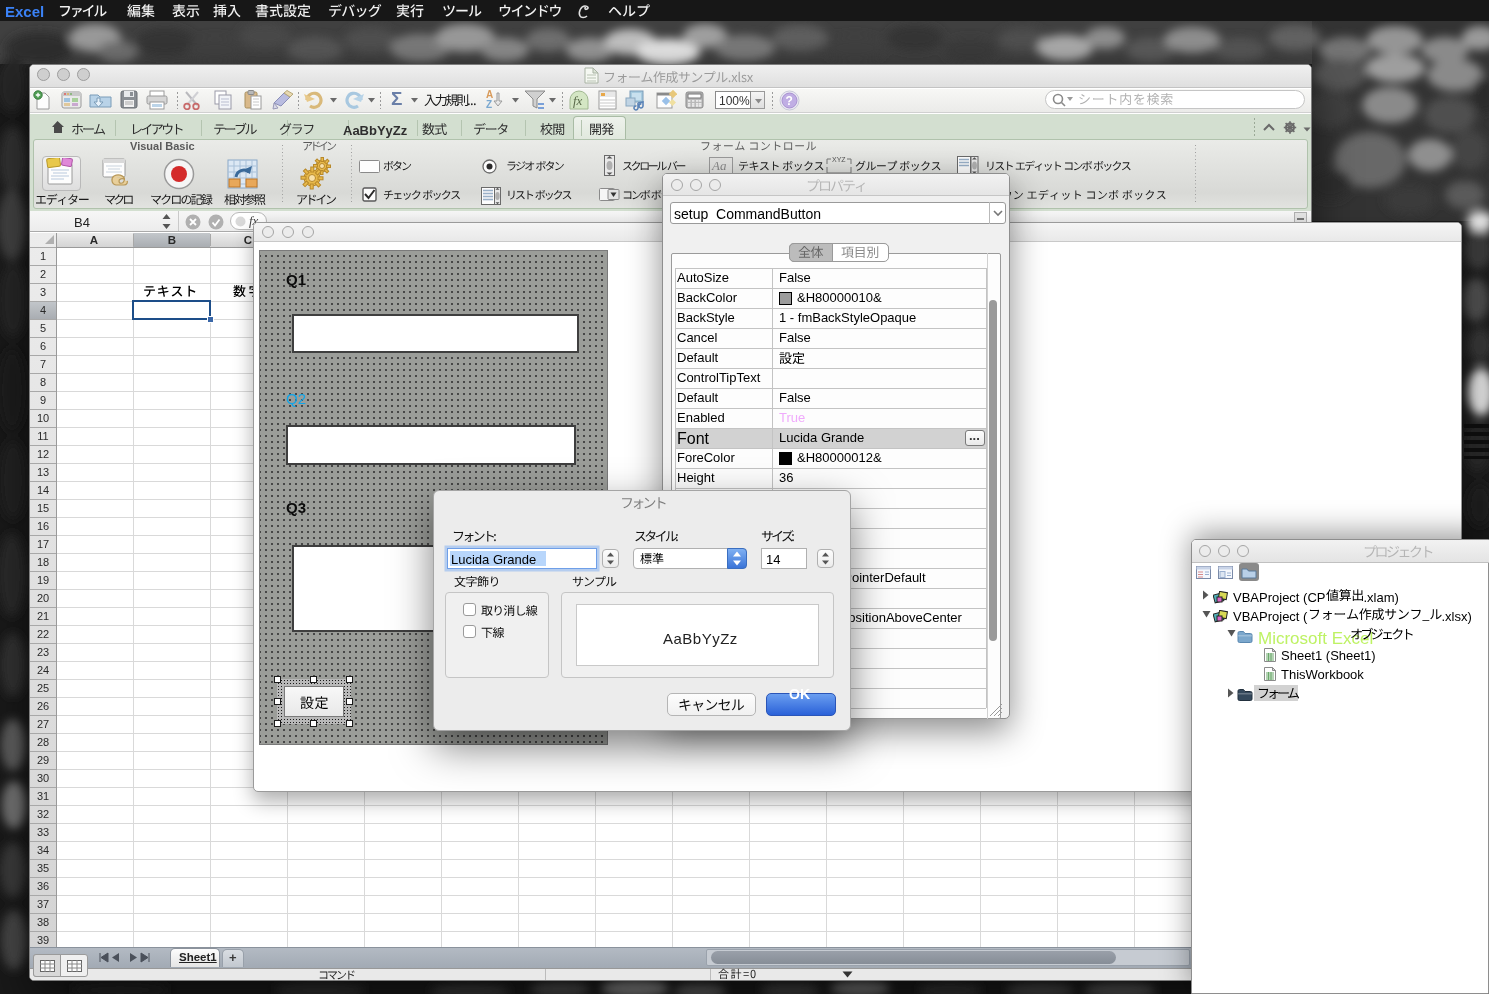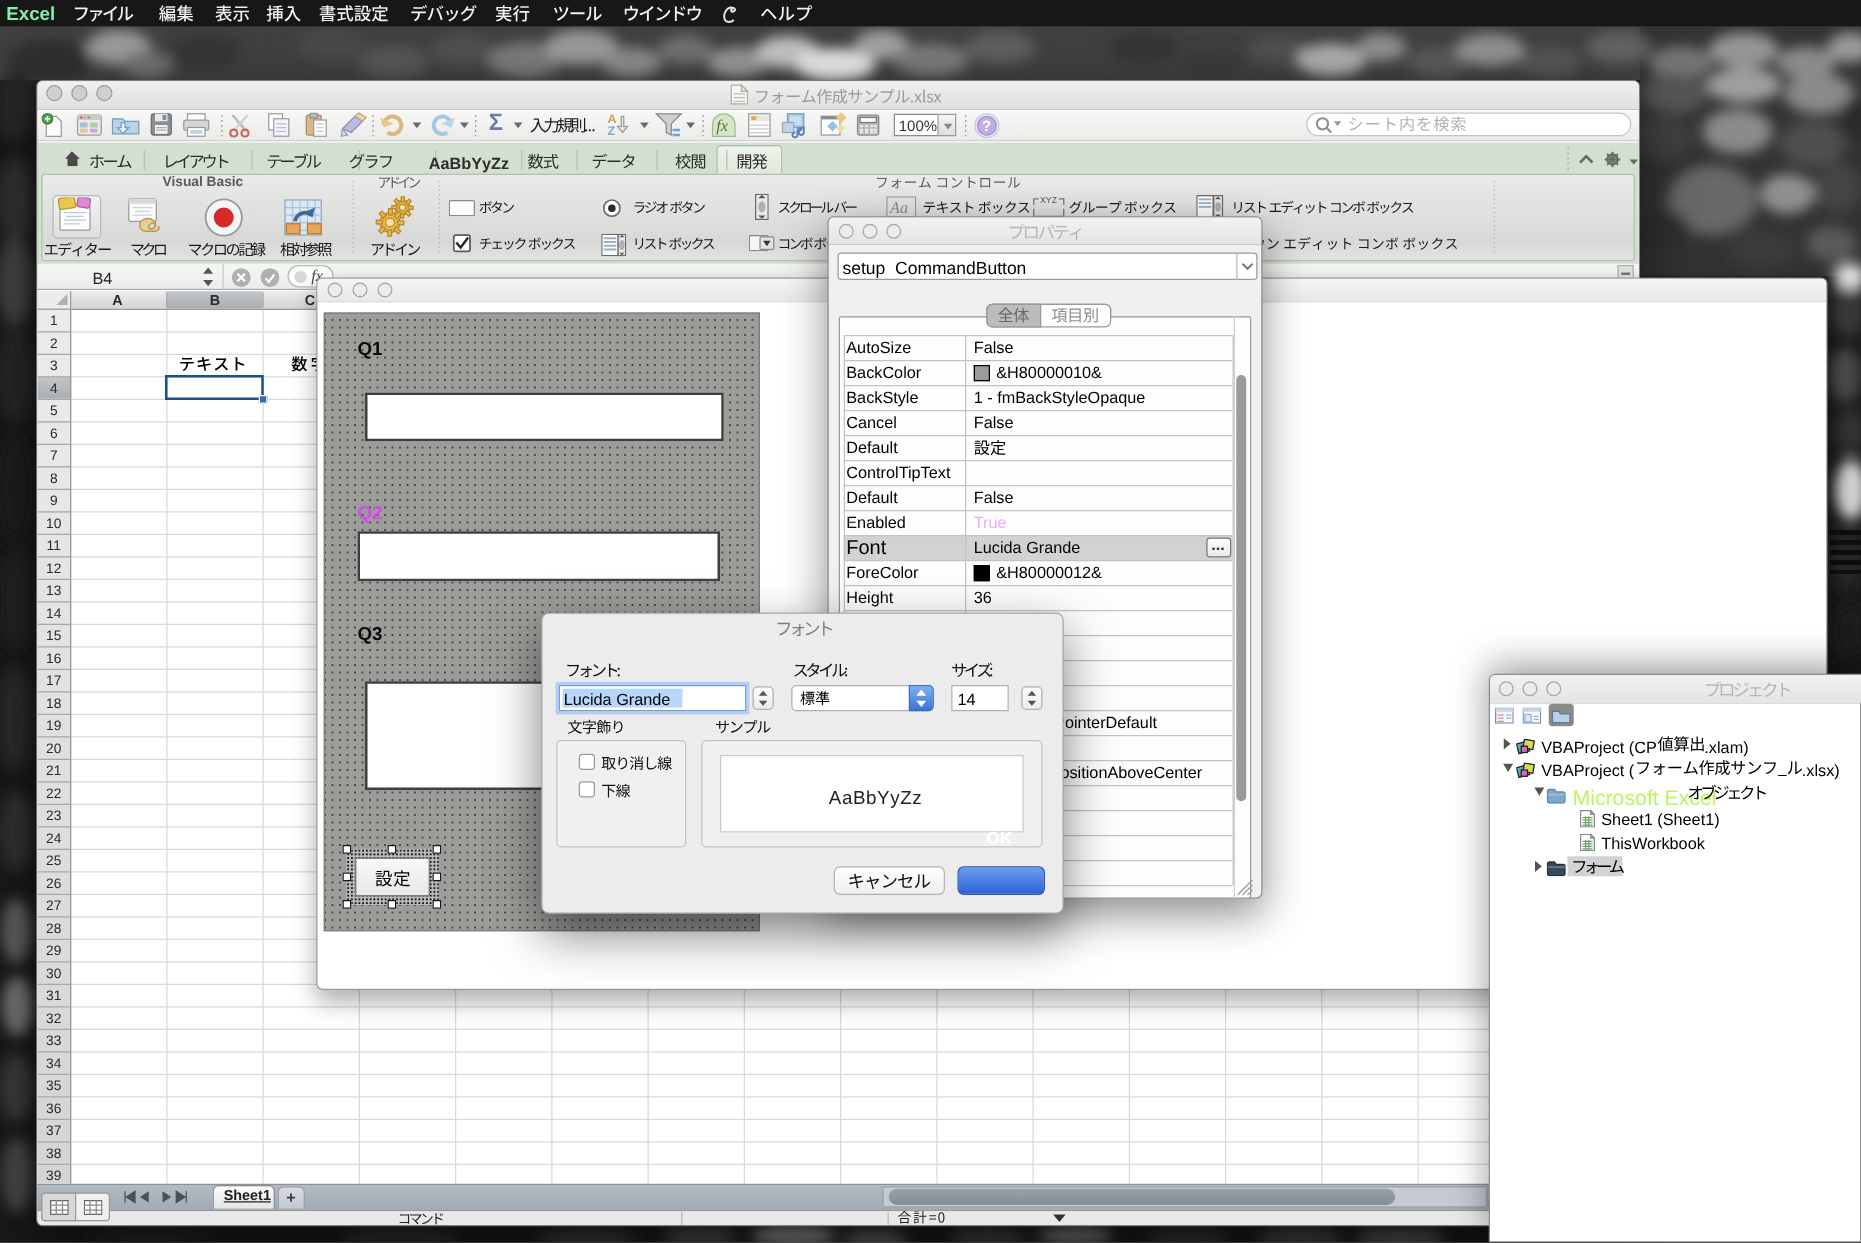--- a/index.html
+++ b/index.html
@@ -228,21 +228,21 @@
     </g>
     <g fill="#0e0e0e">
       <rect x="1464" y="424" width="25" height="4"></rect>
       <rect x="1464" y="432" width="25" height="4"></rect>
       <rect x="1464" y="440" width="25" height="4"></rect>
       <rect x="1464" y="448" width="25" height="4"></rect>
       <rect x="1464" y="456" width="25" height="3"></rect>
     </g>
   </svg>
 <div class="abs" style="left:0;top:0;width:1489px;height:21px;background:#171717"></div>
-<div class="t" style="left:5px;top:3px;font-size:15px;font-weight:bold;color:#86efac">Excel</div>
+<div class="t" style="left:5px;top:3px;font-size:15px;font-weight:bold;color:#3b82f6">Excel</div>
 <svg class="jp" style="left:58.0px;top:16.0px">
     <g fill="#f1f1f1" transform="scale(0.01400,-0.01400)">
       <use href="#g0" x="0"></use>
       <use href="#g1" x="839"></use>
       <use href="#g2" x="1679"></use>
       <use href="#g3" x="2518"></use>
     </g>
   </svg>
 <svg class="jp" style="left:127.0px;top:16.0px">
     <g fill="#f1f1f1" transform="scale(0.01400,-0.01400)">
@@ -1210,21 +1210,21 @@
 <svg class="abs" style="left:842px;top:971px" width="11" height="7">
     <path d="M0.5 0.5 h10 l-5 6 Z" fill="#333"></path>
   </svg>
 <div class="abs" style="left:253px;top:222px;width:1209px;height:570px;background:#fff;border:1px solid #9a9a9a;border-radius:5px;box-shadow:0 9px 20px rgba(0,0,0,.32)"></div>
 <div class="abs" style="left:254px;top:223px;width:1207px;height:19px;background:linear-gradient(#f5f5f5,#e9e9e9);border-bottom:1px solid #c9c9c9;border-radius:4px 4px 0 0"></div>
 <div class="abs" style="left:262px;top:226px;width:12px;height:12px;border-radius:50%;background:#ececec;border:1.5px solid #a5a5a5"></div>
 <div class="abs" style="left:282px;top:226px;width:12px;height:12px;border-radius:50%;background:#ececec;border:1.5px solid #a5a5a5"></div>
 <div class="abs" style="left:302px;top:226px;width:12px;height:12px;border-radius:50%;background:#ececec;border:1.5px solid #a5a5a5"></div>
 <div class="abs" style="left:259px;top:250px;width:349px;height:495px;background:#9b9d99;background-image:radial-gradient(circle,#474747 0.8px,transparent 1px);background-size:6px 6px;background-position:3px 2px;border:1px solid #7a7a7a"></div>
 <div class="t" style="left:286px;top:271px;font-size:15px;font-weight:bold;color:#0a0a0a">Q1</div>
-<div class="t" style="left:286px;top:402px;font-size:15px;font-weight:bold;color:#d946ef">Q2</div>
+<div class="t" style="left:286px;top:390px;font-size:15px;font-weight:normal;color:#0ea5e9">Q2</div>
 <div class="t" style="left:286px;top:499px;font-size:15px;font-weight:bold;color:#0a0a0a">Q3</div>
 <div class="abs" style="left:292px;top:314px;width:287px;height:39px;background:#fff;border:2px solid #3f3f3f"></div>
 <div class="abs" style="left:286px;top:425px;width:290px;height:40px;background:#fff;border:2px solid #3f3f3f"></div>
 <div class="abs" style="left:292px;top:545px;width:286px;height:87px;background:#fff;border:2px solid #3f3f3f"></div>
 <div class="abs" style="left:277px;top:679px;width:74px;height:45px;background-image:radial-gradient(circle,#1a1a1a 0.8px,transparent 1px);background-size:3px 3px;background-color:#b9b9b9"></div>
 <div class="abs" style="left:284px;top:686px;width:60px;height:31px;background:linear-gradient(#f8f8f8,#e8e8e8);border:1px solid #7a7a7a"></div>
 <svg class="jp" style="left:299.5px;top:708.0px">
     <g fill="#000" transform="scale(0.01400,-0.01400)">
       <use href="#g104" x="0"></use>
       <use href="#g105" x="1036"></use>
@@ -1459,21 +1459,21 @@
 <svg class="jp" style="left:678.0px;top:710.0px">
     <g fill="#111" transform="scale(0.01400,-0.01400)">
       <use href="#g92" x="0"></use>
       <use href="#g125" x="943"></use>
       <use href="#g34" x="1886"></use>
       <use href="#g126" x="2829"></use>
       <use href="#g36" x="3771"></use>
     </g>
   </svg>
 <div class="abs" style="left:766px;top:693px;width:70px;height:23px;background:linear-gradient(#6a9ef0,#2a61d8);border:1px solid #2a55b8;border-radius:5px"></div>
-<div class="t" style="left:789px;top:662px;font-size:14px;font-weight:bold;color:#fff">OK</div>
+<div class="t" style="left:789px;top:686px;font-size:14px;font-weight:bold;color:#fff">OK</div>
 <div class="abs" style="left:1191px;top:539px;width:298px;height:455px;background:#fff;border:1px solid #8e8e8e;border-radius:5px 0 0 0;box-shadow:0 -6px 30px rgba(0,0,0,.4)"></div>
 <div class="abs" style="left:1192px;top:540px;width:297px;height:23px;background:linear-gradient(#f2f2f2,#e4e4e4);border-bottom:1px solid #c0c0c0;border-radius:4px 0 0 0"></div>
 <div class="abs" style="left:1199px;top:545px;width:12px;height:12px;border-radius:50%;background:#ececec;border:1.5px solid #a5a5a5"></div>
 <div class="abs" style="left:1218px;top:545px;width:12px;height:12px;border-radius:50%;background:#ececec;border:1.5px solid #a5a5a5"></div>
 <div class="abs" style="left:1237px;top:545px;width:12px;height:12px;border-radius:50%;background:#ececec;border:1.5px solid #a5a5a5"></div>
 <svg class="jp" style="left:1362.5px;top:557.0px">
     <g fill="#b5b5b5" transform="scale(0.01400,-0.01400)">
       <use href="#g35" x="0"></use>
       <use href="#g71" x="821"></use>
       <use href="#g88" x="1643"></use>

